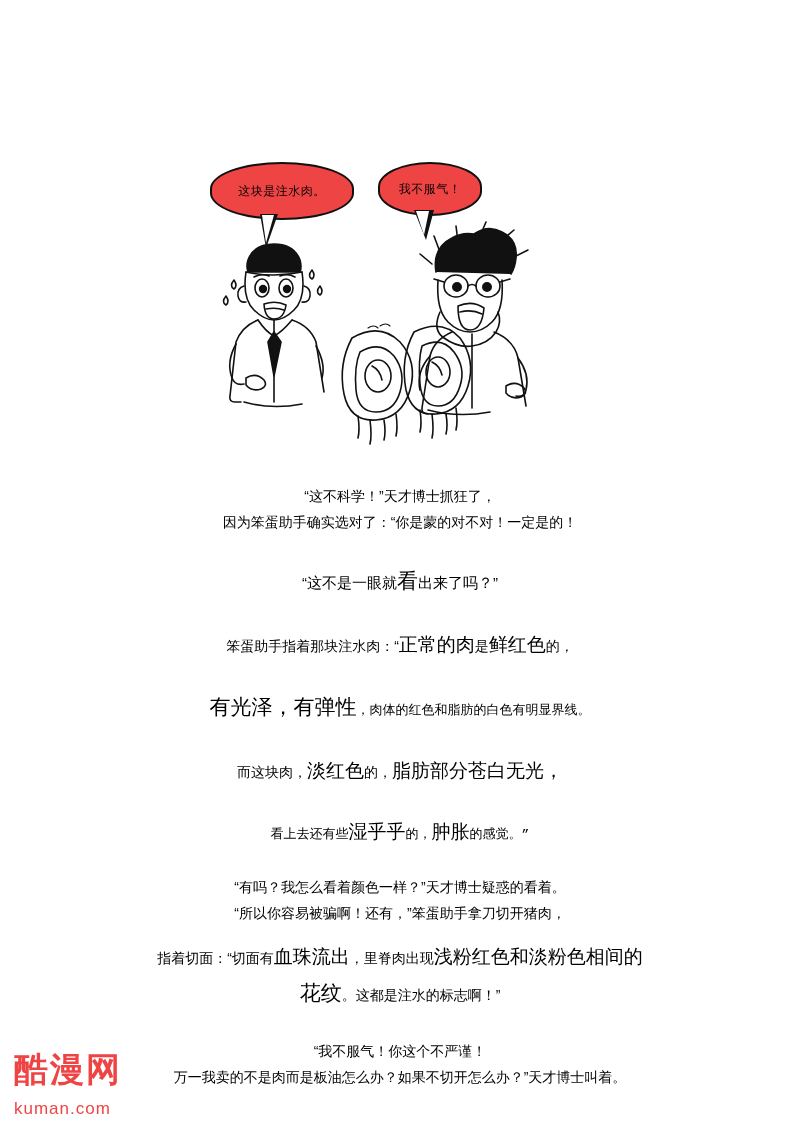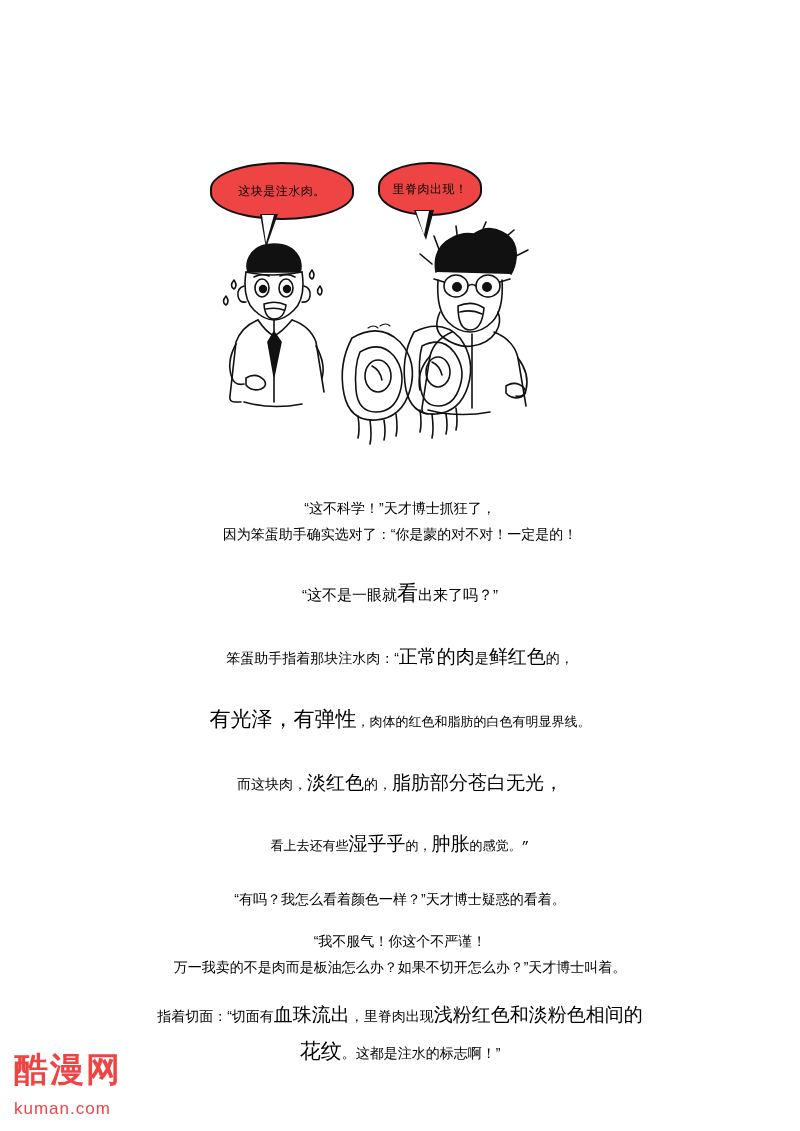--- a/index.html
+++ b/index.html
@@ -82,21 +82,21 @@
   
   .narration {
     position: absolute;
     left: 100px;
     top: 480px;
     width: 600px;
     text-align: center;
     color: #000;
   }
   .para {
-    margin: 16px 0 12px 0;
+    margin: 4px 0 12px 0;
     line-height: 1.85;
   }
   .para.spaced { margin-bottom: 26px; }
   .ln { display: block; }
   .t13 { font-size: 13px; font-family: Liberation Mono, monospace; }
   .t14 { font-size: 14px; }
   .t15 { font-size: 15px; }
   .t19 { font-size: 19px; }
   .t21 { font-size: 21px; }
 
@@ -126,21 +126,21 @@
 
 <div class="comic-area">
 
   <div class="bubble bubble-1">
     <span>这块是注水肉。</span>
     <span class="tail"></span>
     <span class="tail-in"></span>
   </div>
 
   <div class="bubble bubble-2">
-    <span>里脊肉出现！</span>
+    <span>我不服气！</span>
     <span class="tail"></span>
     <span class="tail-in"></span>
   </div>
 
   <svg class="artwork" viewBox="0 0 400 240">
     <g fill="none" stroke="#111" stroke-width="1.6" stroke-linecap="round" stroke-linejoin="round">
 
       <path d="M48 40 q6 -16 26 -16 q20 0 26 16 q2 7 0 12 l-52 0 q-2 -6 0 -12z" fill="#111" stroke="#111"></path>
       <path d="M46 52 q28 6 56 0" stroke="#111"></path>
 
@@ -248,29 +248,30 @@
   <p class="para spaced">
     <span class="t14">而这块肉，</span><span class="t19">淡红色</span><span class="t14">的，</span><span class="t19">脂肪部分苍白无光，</span>
   </p>
 
   <p class="para spaced">
     <span class="t13">看上去还有些</span><span class="t19">湿乎乎</span><span class="t13">的，</span><span class="t19">肿胀</span><span class="t13">的感觉。”</span>
   </p>
 
   <p class="para t14">
     <span class="ln">“有吗？我怎么看着颜色一样？”天才博士疑惑的看着。</span>
+    <span class="ln">“所以你容易被骗啊！还有，”笨蛋助手拿刀切开猪肉，</span>
+  </p>
+
+  <p class="para spaced">
+    <span class="t14">指着切面：“切面有</span><span class="t19">血珠流出</span><span class="t14">，里脊肉出现</span><span class="t19">浅粉红色和淡粉色相间的</span><br>
+    <span class="t21">花纹</span><span class="t14">。这都是注水的标志啊！”</span>
   </p>
 
   <p class="para t14">
     <span class="ln">“我不服气！你这个不严谨！</span>
     <span class="ln">万一我卖的不是肉而是板油怎么办？如果不切开怎么办？”天才博士叫着。</span>
-  </p>
-
-  <p class="para spaced">
-    <span class="t14">指着切面：“切面有</span><span class="t19">血珠流出</span><span class="t14">，里脊肉出现</span><span class="t19">浅粉红色和淡粉色相间的</span><br>
-    <span class="t21">花纹</span><span class="t14">。这都是注水的标志啊！”</span>
   </p>
 </div>
 
 <div class="watermark">
   <div class="wm-main">酷漫网</div>
   <div class="wm-sub">kuman.com</div>
 </div>
 
 </body></html>

